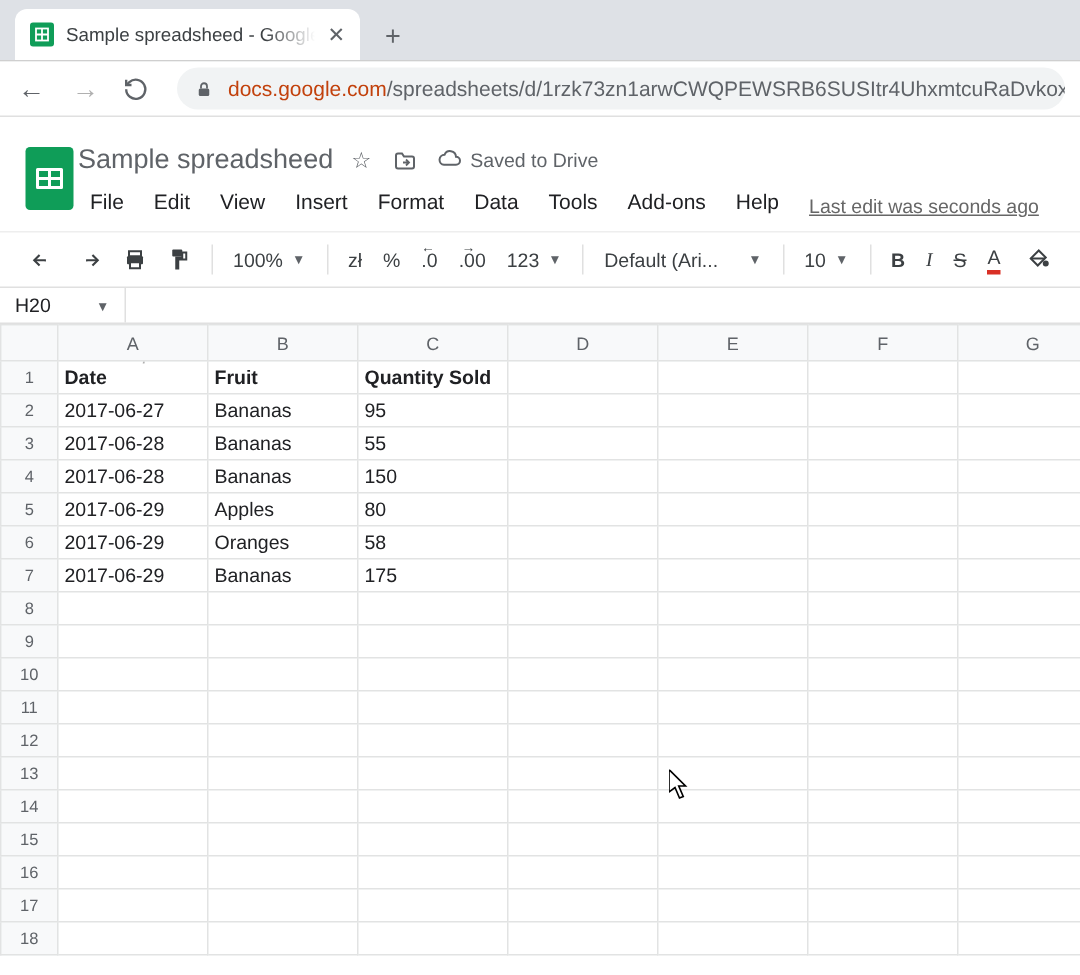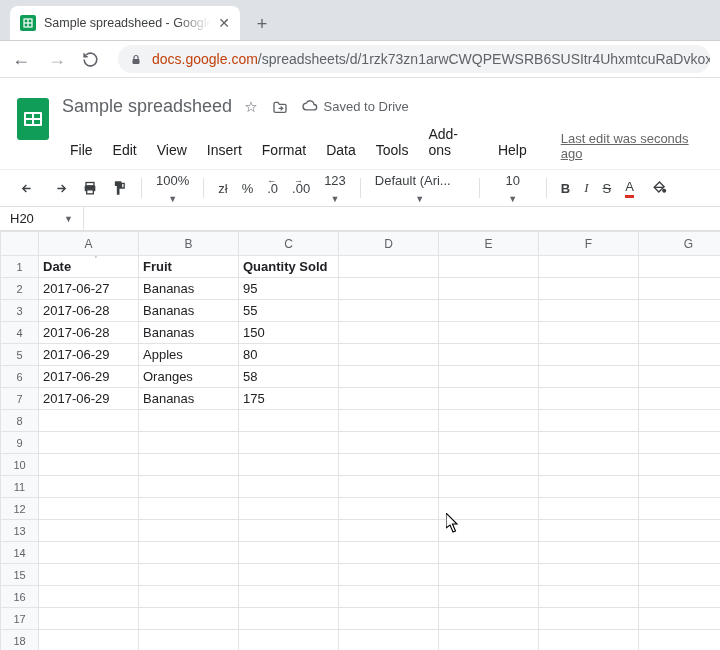--- a/index.html
+++ b/index.html
@@ -14,40 +14,40 @@
   .tab .close { font-size:14px; color:#5f6368;}
   .new-tab { width:28px; height:28px; display:flex;align-items:center;justify-content:center; color:#5f6368; font-size:18px; margin-left:8px; margin-bottom:2px;}
   .addr-bar { height:37px; background:#fff; display:flex; align-items:center; padding:0 10px; gap:14px; border-bottom:1px solid #e0e0e0;}
   .nav-btn { width:22px; text-align:center; color:#5f6368; font-size:18px;}
   .nav-btn.disabled{color:#b0b0b0;}
   .url-box { flex:1; height:28px; background:#f1f3f4; border-radius:14px; display:flex; align-items:center; padding:0 12px; gap:10px; font-size:14px; color:#202124; overflow:hidden;}
   .url-box .lock{color:#5f6368;font-size:12px;}
   .url-host{color:#c2410c;} .url-path{color:#5f6368;}
 
   
-  .doc-header { padding: 18px 14px 0 14px; display:flex; gap:10px;}
+  .doc-header { padding: 18px 14px 0 14px; display:flex; }
   .sheets-logo { width:38px; height:50px; display:flex;align-items:flex-start;justify-content:center; padding-top:2px;}
   .sheets-logo-inner{ width:32px;height:42px;background:#0f9d58;border-radius:3px;position:relative;display:flex;align-items:center;justify-content:center;}
   .sheets-logo-grid{width:18px;height:14px;border:2px solid #fff;border-radius:1px;position:relative;}
   .sheets-logo-grid::before{content:"";position:absolute;left:50%;top:0;bottom:0;border-left:2px solid #fff;transform:translateX(-1px);}
   .sheets-logo-grid::after{content:"";position:absolute;top:50%;left:0;right:0;border-top:2px solid #fff;transform:translateY(-1px);}
   .doc-right{flex:1;}
   .title-row{display:flex;align-items:center;gap:12px;}
   .doc-title{font-size:18px;color:#5f6368;}
   .title-icons{display:flex;gap:14px;color:#5f6368;font-size:15px;align-items:center;}
   .saved{display:flex;align-items:center;gap:6px;font-size:13px;color:#5f6368;}
   .menu-row{display:flex;gap:4px;font-size:14px;color:#202124;margin-top:6px;align-items:flex-end;}
   .menu-item{padding:3px 8px;border-radius:3px;}
-  .last-edit{margin-left:22px;font-size:13px;color:#666;text-decoration:underline;}
+  .last-edit{margin-left:8px;font-size:13px;color:#666;text-decoration:underline;}
 
   
   .toolbar{height:38px;border-top:1px solid #eee;border-bottom:1px solid #e0e0e0;margin-top:8px;display:flex;align-items:center;padding:0 14px;gap:2px;font-size:13px;color:#3c4043;}
   .tb-btn{padding:4px 6px;border-radius:3px;display:flex;align-items:center;gap:2px;}
   .tb-sep{width:1px;height:20px;background:#e0e0e0;margin:0 6px;}
-  .tb-dd{display:flex;align-items:center;gap:6px;flex-direction:column;}
+  .tb-dd{display:flex;align-items:center;gap:6px;}
   .dd-caret{font-size:9px;color:#5f6368;}
   .tb-font{width:90px;overflow:hidden;white-space:nowrap;}
   .fmt-b{font-weight:bold;}
   .fmt-i{font-style:italic;font-family:serif;}
   .fmt-s{text-decoration:line-through;}
   .fmt-a{border-bottom:3px solid #d93025;padding-bottom:1px;font-weight:500;}
 
   
   .fx-row{height:24px;border-bottom:1px solid #e0e0e0;display:flex;align-items:stretch;font-size:13px;justify-content:flex-end;}
   .name-box{width:84px;border-right:1px solid #e0e0e0;display:flex;align-items:center;padding:0 10px;color:#202124;justify-content:space-between;}

